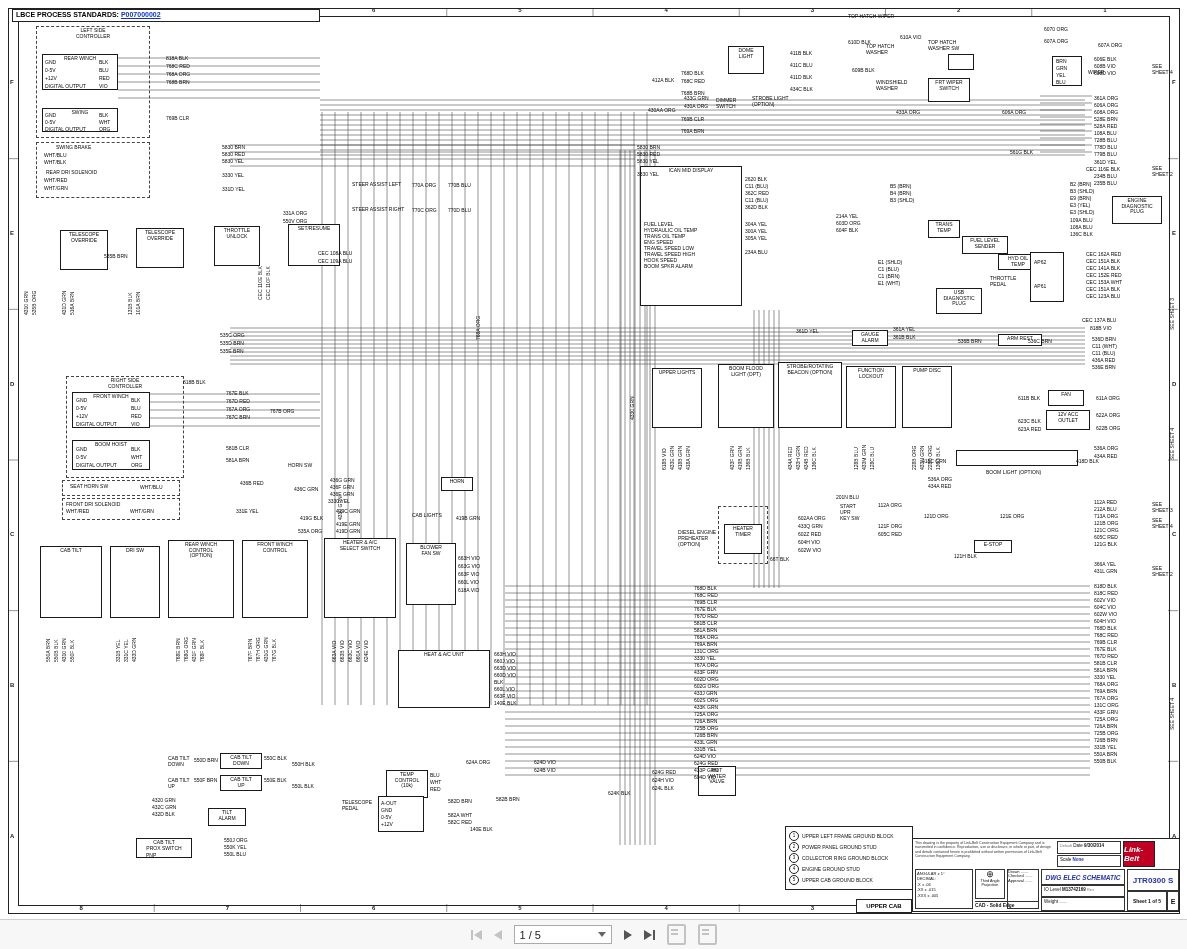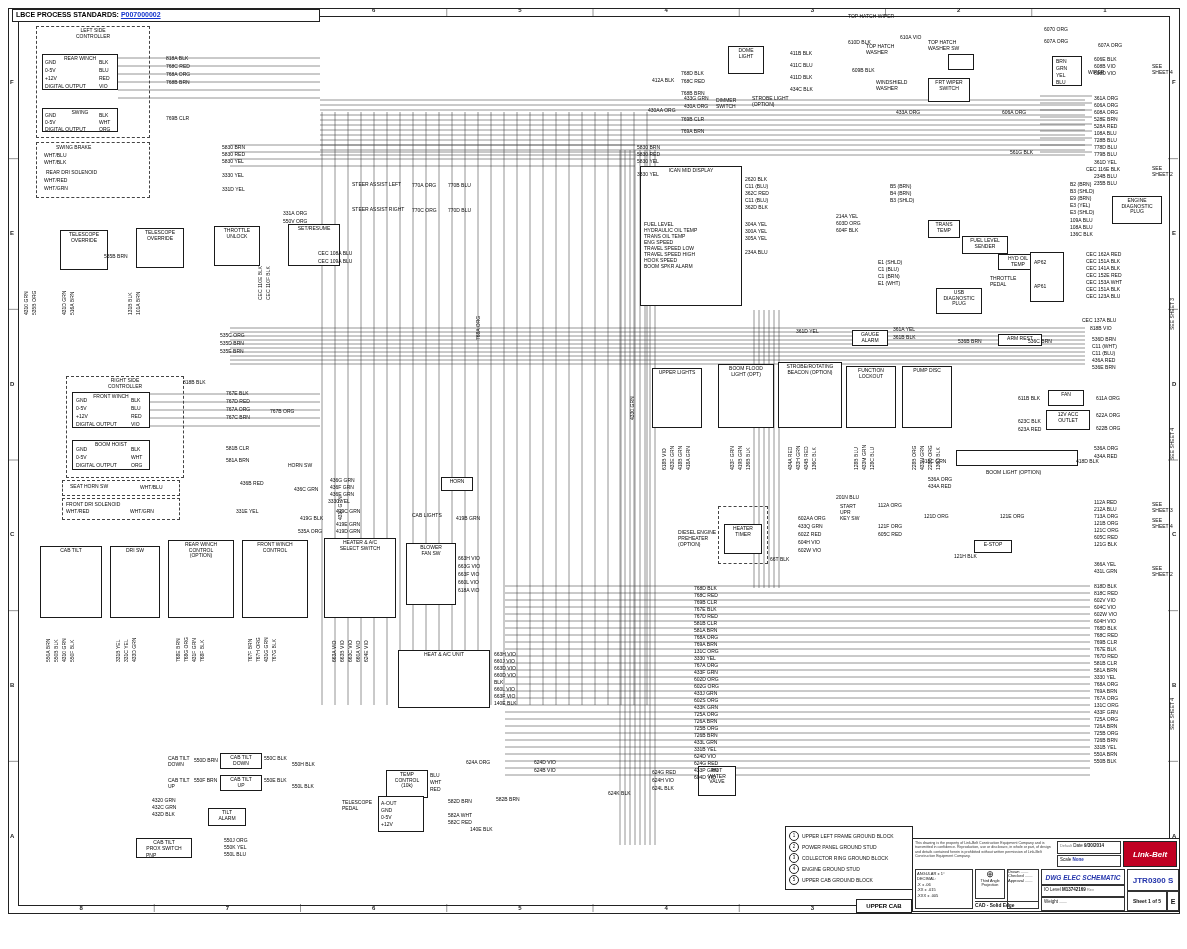--- a/index.html
+++ b/index.html
@@ -18,21 +18,21 @@
   .ps-box .link{color:#1133cc;text-decoration:underline;cursor:pointer;}
   .legend{position:absolute;left:785px;top:826px;width:128px;height:64px;border:1px solid #222;background:#fff;padding:3px 3px;box-sizing:border-box;z-index:5;}
   .legend-item{display:flex;align-items:center;gap:3px;font-size:5px;height:11px;color:#111;}
   .lnum{width:8px;height:8px;border:1px solid #222;border-radius:50%;display:inline-flex;align-items:center;justify-content:center;font-size:4.5px;flex:none;}
   .tblock{position:absolute;left:912px;top:838px;width:268px;height:74px;border:1.5px solid #222;background:#fff;z-index:5;font-size:4.5px;color:#111;box-sizing:border-box;}
   .tc{position:absolute;box-sizing:border-box;overflow:hidden;}
   .b{border:1px solid #333;}
   .tb-disc{left:2px;top:2px;width:140px;height:26px;font-size:3.6px;line-height:1.2;color:#333;}
   .tb-date{left:144px;top:2px;width:64px;height:13px;padding:1px 2px;}
   .tb-scale{left:144px;top:16px;width:64px;height:12px;padding:1px 2px;}
-  .tb-logo{left:210px;top:2px;width:54px;height:26px;background:#c00022;color:#fff;display:flex;align-items:center;justify-content:center;font-size:8px;font-weight:bold;font-style:italic;border:1px solid #222;}
+  .tb-logo{left:210px;top:2px;width:32px;height:26px;background:#c00022;color:#fff;display:flex;align-items:center;justify-content:center;font-size:8px;font-weight:bold;font-style:italic;border:1px solid #222;}
   .tb-tol{left:2px;top:30px;width:58px;height:40px;font-size:4px;line-height:1.35;padding:1px;}
   .tb-proj{left:62px;top:30px;width:30px;height:30px;text-align:center;font-size:3.8px;}
   .tb-sign{left:94px;top:30px;width:32px;height:40px;font-size:4px;line-height:1.1;}
   .tb-cad{left:62px;top:62px;width:64px;height:10px;font-size:4.8px;font-weight:bold;border-top:1px solid #333;padding-top:1px;}
   .tb-title{left:128px;top:30px;width:84px;height:16px;display:flex;align-items:center;justify-content:center;font-size:6.5px;font-weight:bold;font-style:italic;color:#2233aa;border:1px solid #333;}
   .tb-io{left:128px;top:46px;width:84px;height:12px;padding:1px 2px;border:1px solid #333;}
   .tb-weight{left:128px;top:58px;width:84px;height:14px;padding:1px 2px;border:1px solid #333;}
   .tb-num{left:214px;top:30px;width:52px;height:22px;display:flex;align-items:center;justify-content:center;font-size:8px;font-weight:bold;color:#2233aa;border:1px solid #333;}
   .tb-sheet{left:214px;top:52px;width:40px;height:20px;display:flex;align-items:center;justify-content:center;font-size:5px;font-weight:bold;border:1px solid #333;}
   .tb-rev{left:254px;top:52px;width:12px;height:20px;display:flex;align-items:center;justify-content:center;font-size:7px;font-weight:bold;border:1px solid #333;}
@@ -737,13 +737,35 @@
       <span class="gridlab" style="left: 10px; top: 380.667px; transform: none;">D</span>
       <span class="gridlab" style="left: 1172px; top: 380.667px; transform: none;">D</span>
       <span class="gridlab" style="left: 10px; top: 531.333px; transform: none;">C</span>
       <span class="gridlab" style="left: 1172px; top: 531.333px; transform: none;">C</span>
       <span class="gridlab" style="left: 10px; top: 682px; transform: none;">B</span>
       <span class="gridlab" style="left: 1172px; top: 682px; transform: none;">B</span>
       <span class="gridlab" style="left: 10px; top: 832.667px; transform: none;">A</span>
       <span class="gridlab" style="left: 1172px; top: 832.667px; transform: none;">A</span>
     </div>
 
+  <div class="toolbar">
+    <span class="tb-btn disabled">
+        <span class="bar"></span>
+        <span class="tri-l"></span>
+      </span>
+    <span class="tb-btn disabled">
+        <span class="tri-l"></span>
+      </span>
+    <span class="page-box">
+      <span>1 / 5</span>
+      <span class="caret"></span>
+    </span>
+    <span class="tb-btn">
+        <span class="tri-r"></span>
+      </span>
+    <span class="tb-btn">
+        <span class="tri-r"></span>
+        <span class="bar"></span>
+      </span>
+    <span class="doc-icon"></span>
+    <span class="doc-icon"></span>
+  </div>
 </div>
 
 </body></html>

